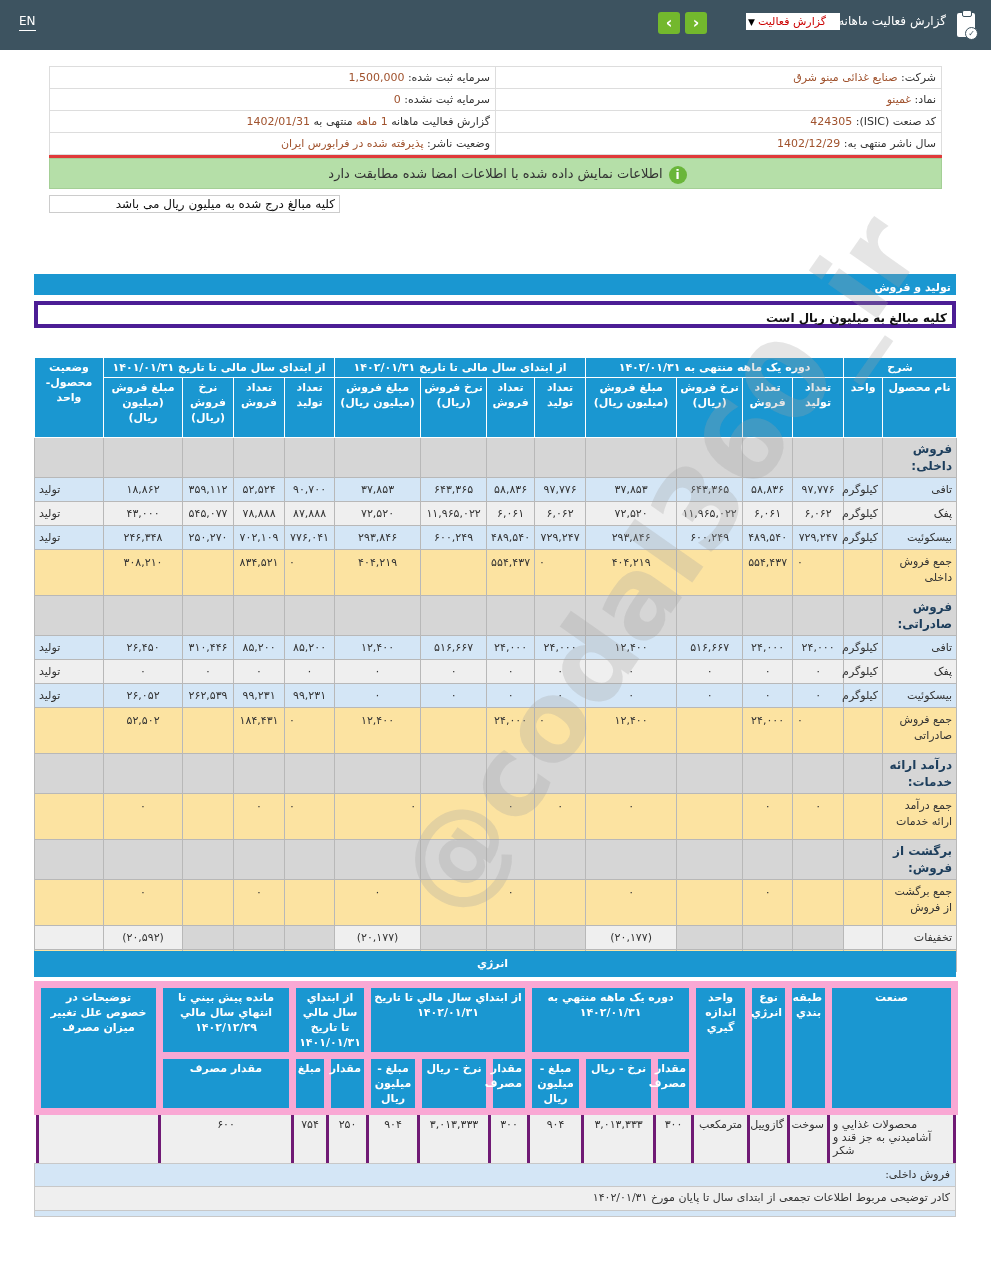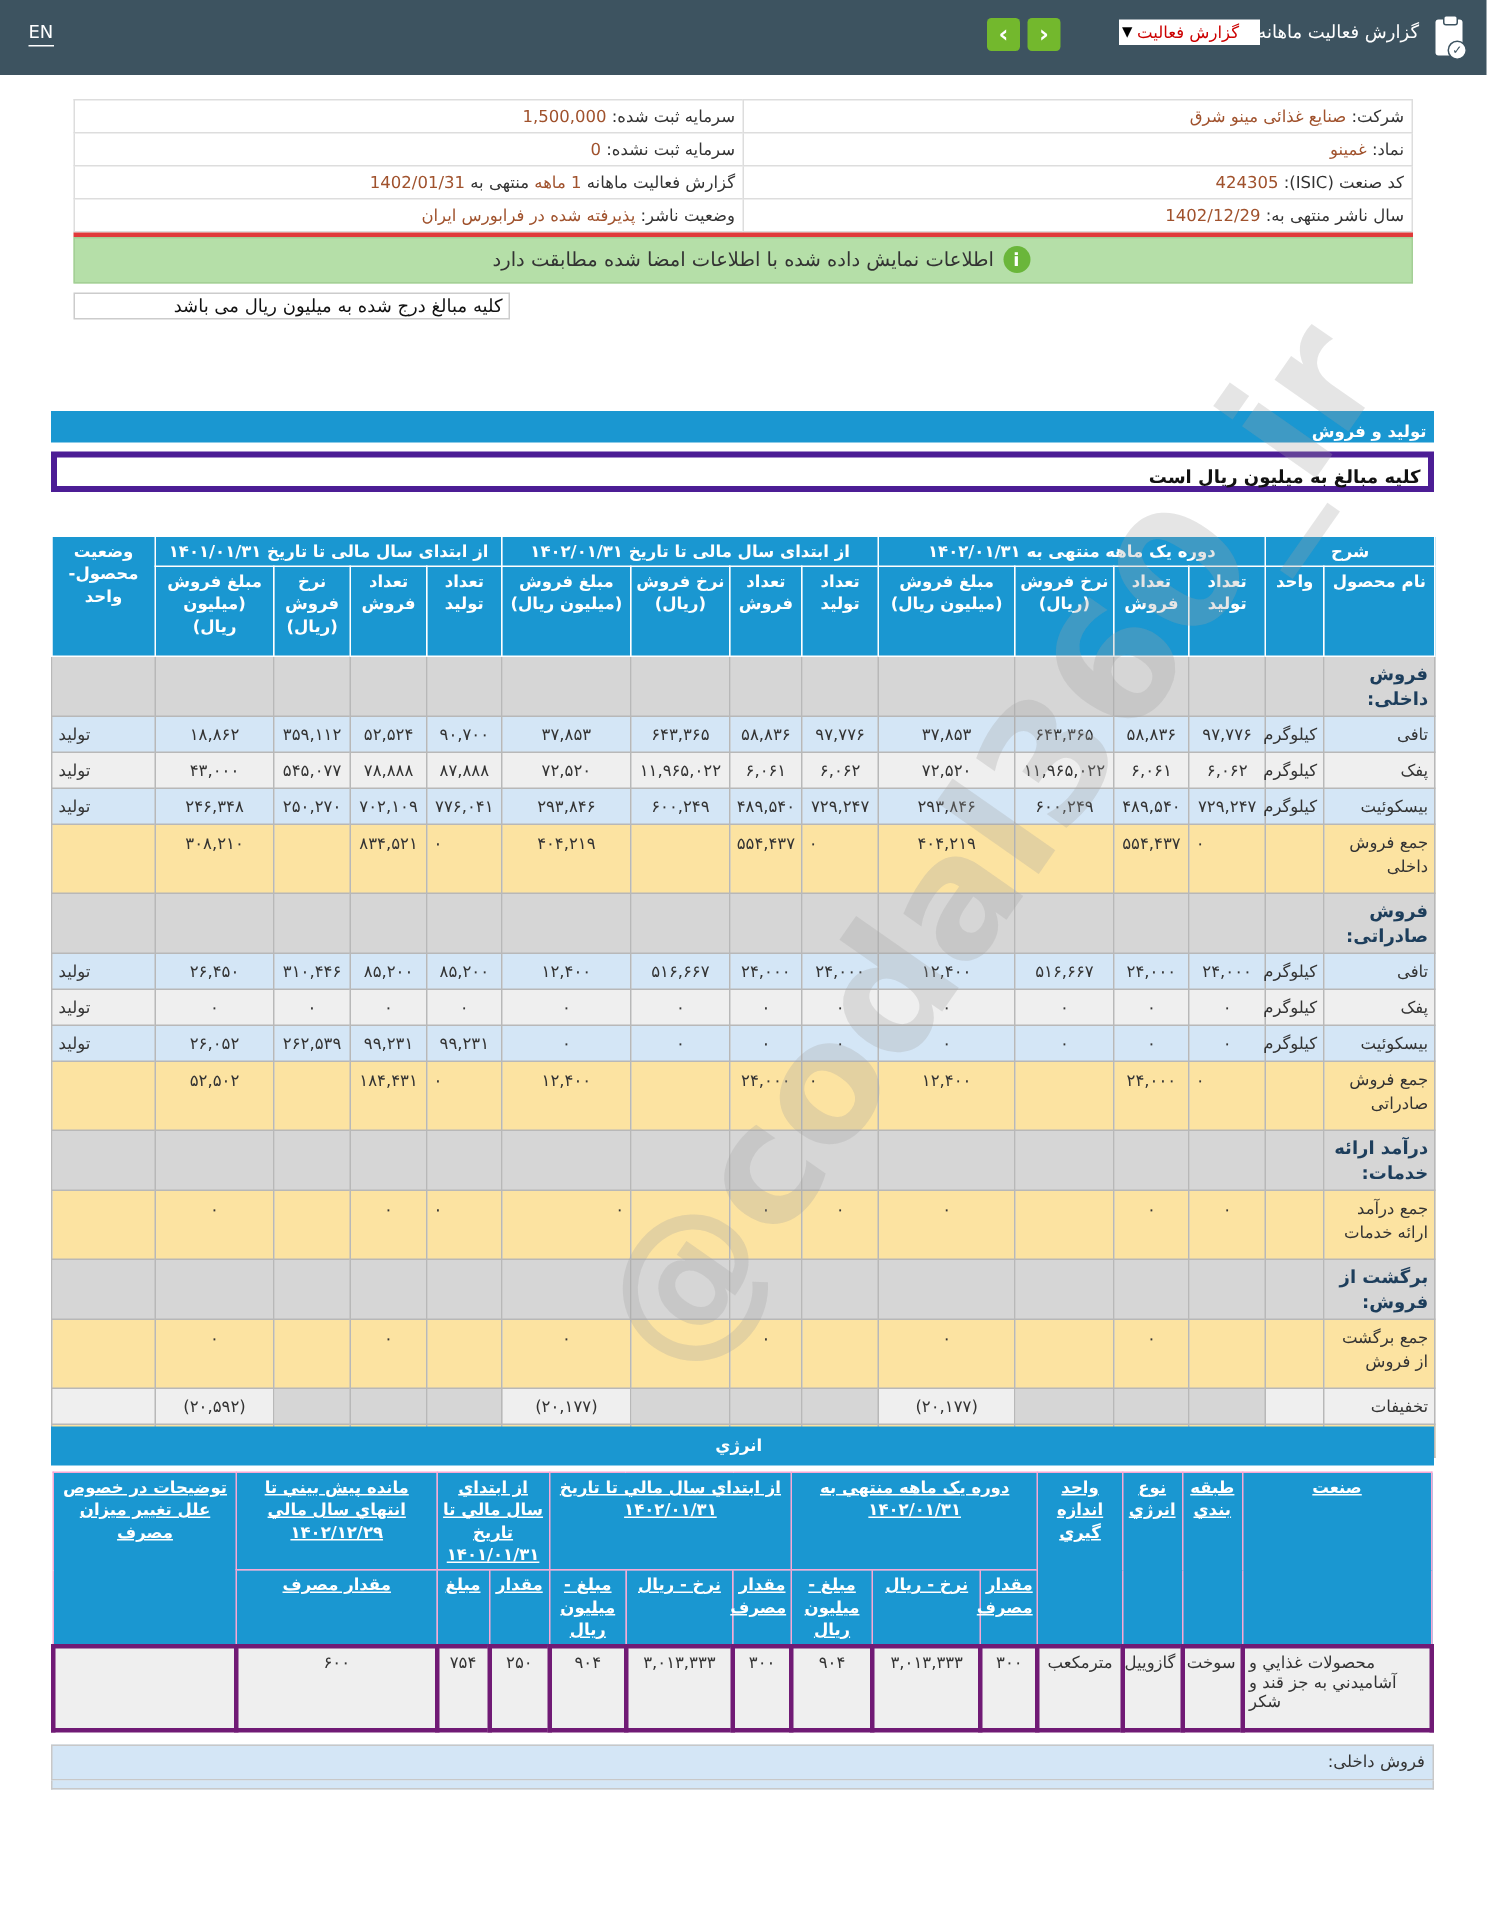--- a/index.html
+++ b/index.html
@@ -32,21 +32,21 @@
   tr.sum td { background: #fce3a1; height: 46px; vertical-align: top; padding-top: 6px; }
   tr.sum td.lbl { line-height: 16px; padding-top: 4px; }
   tr.sec td { background: #d6d6d6; height: 40px; }
   tr.sec td.lbl { font-weight: bold; color: #1d3e5c; font-size: 12px; line-height: 17px; vertical-align: middle; }
   tr.disc td { background: #d6d6d6; height: 24px; }
   tr.disc td.w { background: #efefef; }
   tr.total td { background: #fce3a1; height: 22px; }
   .neg { color: #c0143c; }
   .grn { color: #2f5e2f; }
   table.energy { position: absolute; left: 34px; top: 981px; width: 922px; border-collapse: collapse; direction: rtl; table-layout: fixed; }
-  table.energy th { background: #1a97d1; color: #fff; font-weight: bold; font-size: 11px; border: 1px solid #f9a8d4; padding: 2px 3px; vertical-align: top; text-align: center; line-height: 15px; text-decoration: underline; }
+  table.energy th { background: #1a97d1; color: #fff; font-weight: bold; font-size: 11px; border: 7px solid #f9a8d4; padding: 2px 3px; vertical-align: top; text-align: center; line-height: 15px; }
   table.energy td { background: #efefef; border: 3px solid #701a75; font-size: 11px; vertical-align: top; text-align: center; padding: 3px; height: 56px; }
   table.energy td.lbl { text-align: left; }
   .notes { position: absolute; left: 34px; top: 1163px; width: 922px; direction: rtl; }
   .notes div { border: 1px solid #c8c8c8; border-top: none; padding-right: 5px; font-size: 11px; line-height: 22px; height: 24px; color: #333; }
   .notes div:first-child { border-top: 1px solid #c8c8c8; }
   .notes .g { background: #efefef; }
   .notes .b { background: #d4e6f6; }
   .watermark { position: absolute; left: 250px; top: 500px; font-size: 110px; font-weight: bold; color: rgba(160,160,160,0.28); transform: rotate(-55deg); transform-origin: center; pointer-events: none; white-space: nowrap; }
 </style>
 </head>
@@ -475,16 +475,17 @@
       <td>۲۵۰</td>
       <td>۷۵۴</td>
       <td>۶۰۰</td>
       <td></td>
     </tr>
   </tbody>
 </table>
 
 <div class="notes">
   <div class="b">فروش داخلی:</div>
+  <div class="g">کادر توضیحی مربوط اطلاعات تجمعی از ابتدای سال تا پایان مورخ ۱۴۰۲/۰۱/۳۱</div>
   <div class="b" style="height:6px;"></div>
 </div>
 
 <div class="watermark">@codal360_ir</div>
 
 </body></html>

